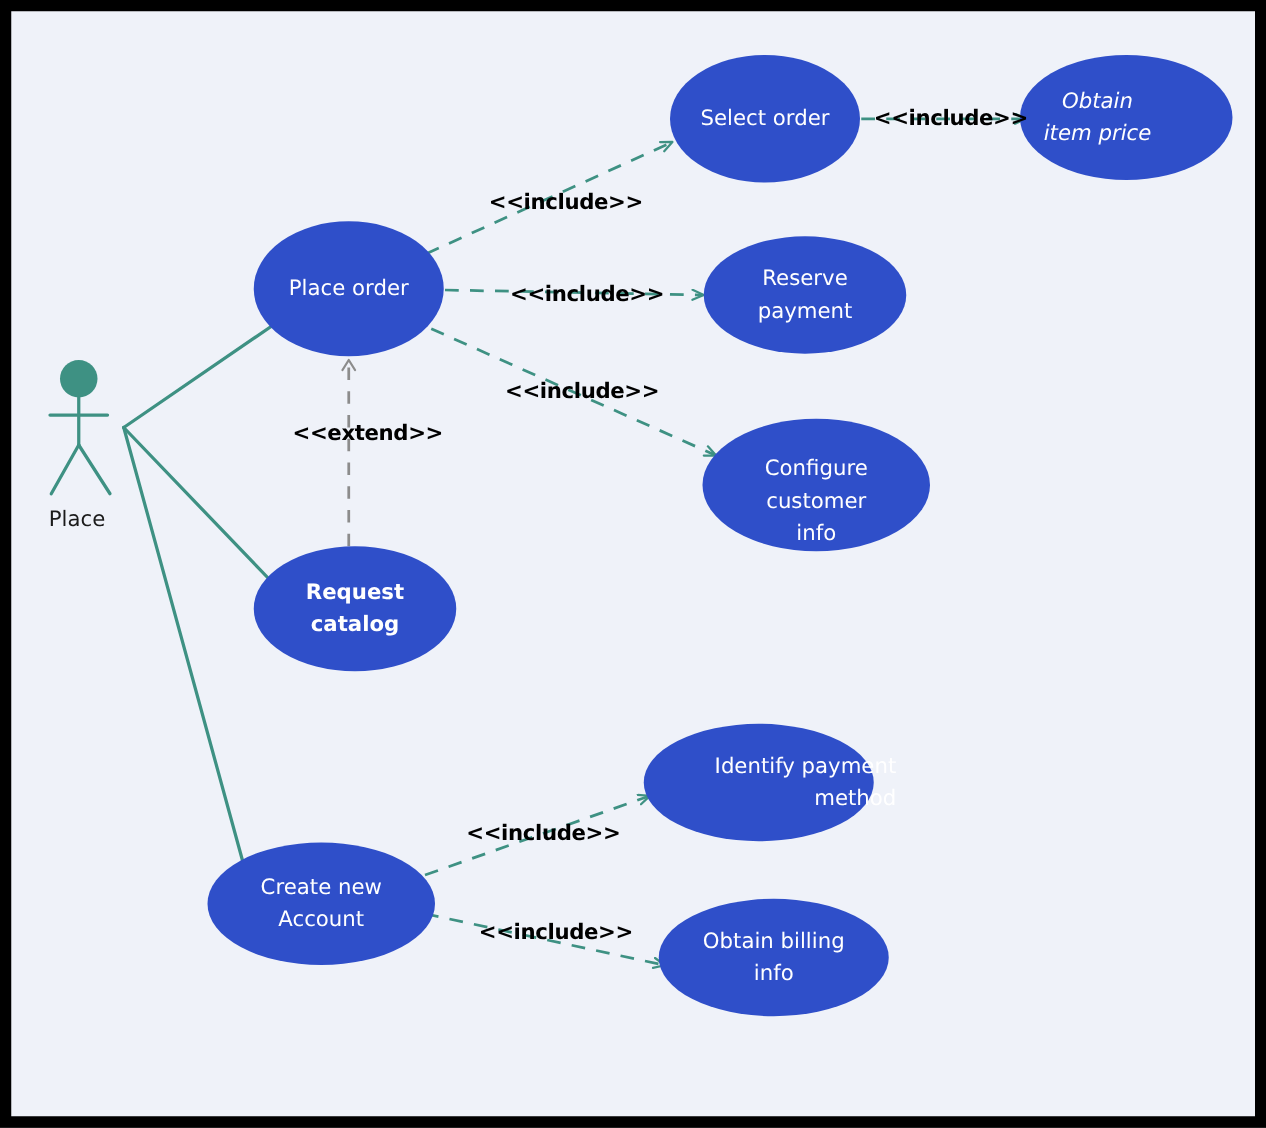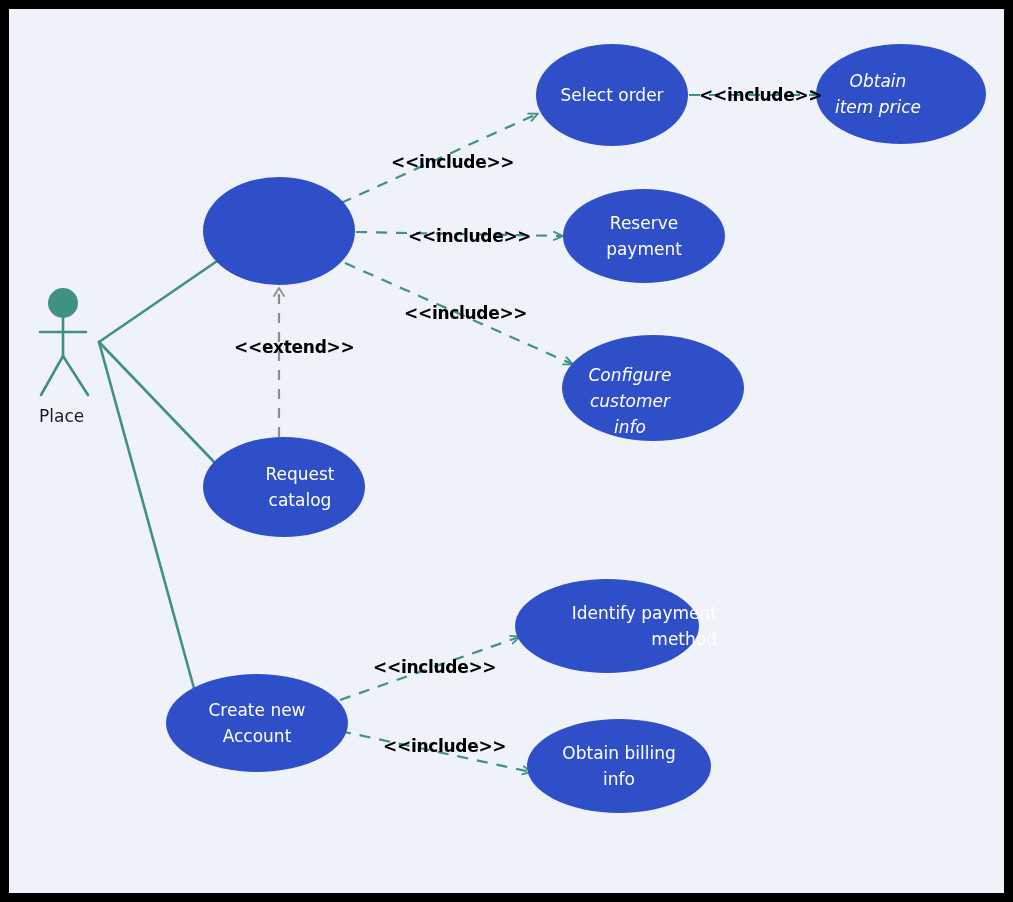--- a/index.html
+++ b/index.html
@@ -108,34 +108,35 @@
       <ellipse cx="901" cy="94" rx="85" ry="50" fill="#2f4fc9"></ellipse>
       <ellipse cx="644" cy="236" rx="81" ry="47" fill="#2f4fc9"></ellipse>
       <ellipse cx="653" cy="388" rx="91" ry="53" fill="#2f4fc9"></ellipse>
       <ellipse cx="284" cy="487" rx="81" ry="50" fill="#2f4fc9"></ellipse>
       <ellipse cx="257" cy="723" rx="91" ry="49" fill="#2f4fc9"></ellipse>
       <ellipse cx="607" cy="626" rx="92" ry="47" fill="#2f4fc9"></ellipse>
       <ellipse cx="619" cy="766" rx="92" ry="47" fill="#2f4fc9"></ellipse>
     </g>
   </svg>
 
+  <div class="uc-label" style="left:179px; top:218px; width:200px;">Place order</div>
 
   <div class="uc-label" style="left:512px; top:82px; width:200px;">Select order</div>
 
   <div class="uc-label" style="left:778px; top:68px; width:200px;font-style:italic;">Obtain
 item price</div>
 
   <div class="uc-label" style="left:544px; top:210px; width:200px;">Reserve
 payment</div>
 
-  <div class="uc-label" style="left:530px; top:362px; width:200px;font-style:italic;">Configure
+  <div class="uc-label" style="left:553px; top:362px; width:200px;">Configure
 customer
 info</div>
 
-  <div class="uc-label" style="left:200px; top:461px; width:200px;">Request
+  <div class="uc-label" style="left:184px; top:461px; width:200px;font-weight:bold;">Request
 catalog</div>
 
   <div class="uc-label" style="left:157px; top:697px; width:200px;">Create new
 Account</div>
 
   <div class="uc-label" style="left:497px; top:600px; width:220px;text-align:right;">Identify payment
 method</div>
 
   <div class="uc-label" style="left:509px; top:740px; width:220px;">Obtain billing
 info</div>

